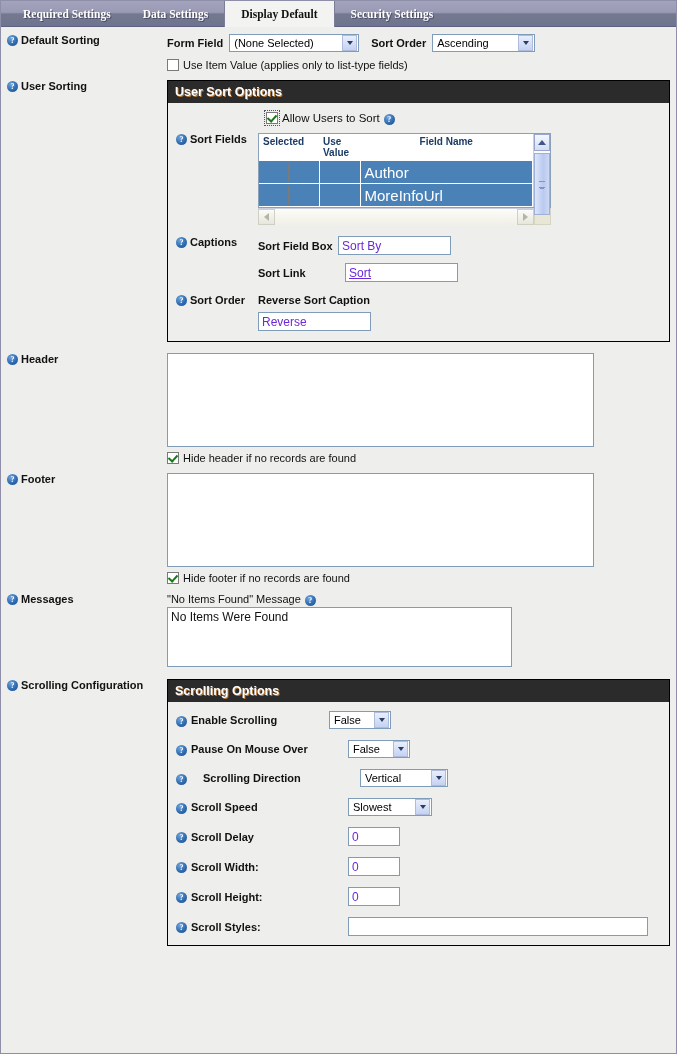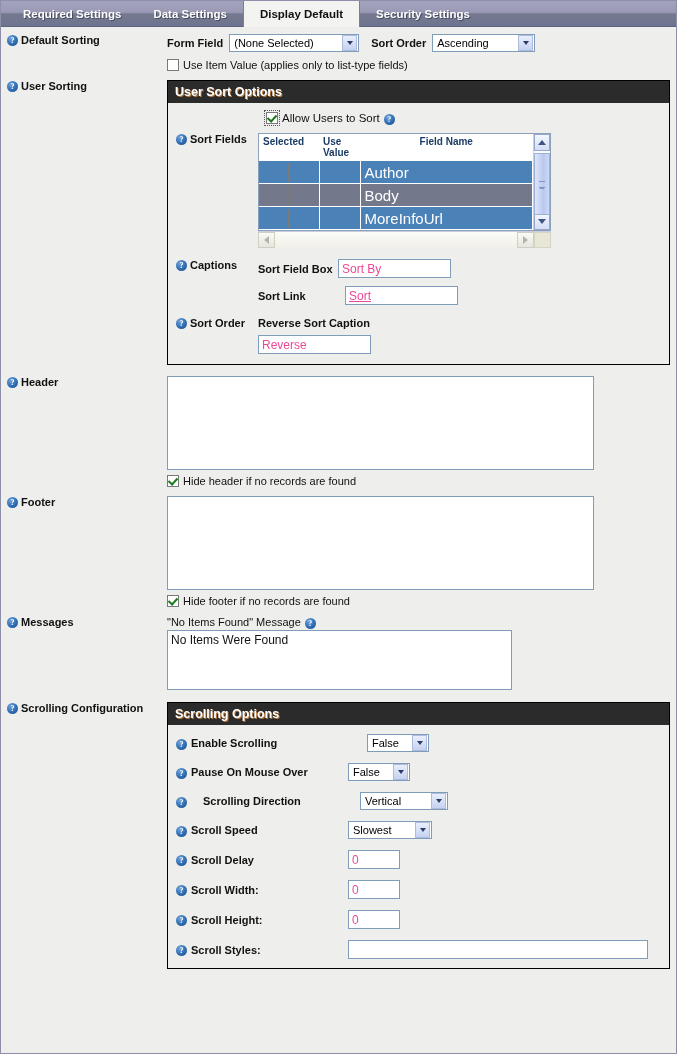--- a/index.html
+++ b/index.html
@@ -34,20 +34,21 @@
   }
   .tab {
     display: flex; align-items: center;
     padding: 0 16px;
     font-size: 11.5px;
     font-weight: bold;
     color: #ffffff;
     text-shadow: 1px 1px 0 rgba(40,40,60,.55);
     white-space: nowrap;
     cursor: pointer;
+    font-family: Liberation Serif, serif;
   }
   .tab.active {
     background: #f3f3f1;
     color: #111111;
     text-shadow: none;
     border-left: 1px solid #7a7e96;
     border-right: 1px solid #7a7e96;
     margin-bottom: -1px;
   }
 
@@ -123,21 +124,21 @@
     border-top: 4px solid #2a3c66;
     display: block;
   }
   .txt {
     height: 19px;
     background: #fff;
     border: 1px solid #7f9db9;
     box-sizing: border-box;
     font-family: "Liberation Sans", sans-serif;
     font-size: 12px;
-    color: #ec4899;
+    color: #6d28d9;
     padding: 0 3px;
     line-height: 17px;
   }
   textarea.ta {
     background: #ffffff;
     border: 1px solid #7f9db9;
     box-sizing: border-box;
     font-family: "Liberation Sans", sans-serif;
     font-size: 12px;
     color: #111;
@@ -360,25 +361,20 @@
                     <th class="c-sel">Selected</th>
                     <th class="c-use">Use Value</th>
                     <th class="c-name">Field Name</th>
                   </tr>
                     </thead>
                   <tbody>
                     <tr class="r-blue">
                       <td class="cell-cb"><span class="cb"></span></td>
                       <td></td>
                       <td>Author</td>
-                    </tr>
-                    <tr class="r-gray">
-                      <td class="cell-cb"><span class="cb"></span></td>
-                      <td></td>
-                      <td>Body</td>
                     </tr>
                     <tr class="r-blue">
                       <td class="cell-cb"><span class="cb"></span></td>
                       <td></td>
                       <td>MoreInfoUrl</td>
                     </tr>
                   </tbody>
                 </table>
               </div>
               <div class="vsb">
@@ -476,21 +472,21 @@
       <span class="help">?</span>
       <span>Scrolling Configuration</span>
     </div>
     <div class="content-col" style="padding-right:6px;">
       <div class="panel">
         <div class="panel-hd">Scrolling Options</div>
 
         <div style="padding:9px 0 9px 0;">
           <div class="inline-row" style="margin:0 0 11px 8px;">
             <span class="help">?</span>
-            <span class="sub-lbl" style="margin-left:4px;width:176px;">Enable Scrolling</span>
+            <span class="sub-lbl" style="margin-left:4px;width:138px;">Enable Scrolling</span>
             <span class="sel" style="width:62px;">
               <span class="val">False</span>
               <span class="arw"></span>
             </span>
           </div>
 
           <div class="inline-row" style="margin:0 0 11px 8px;">
             <span class="help">?</span>
             <span class="sub-lbl" style="margin-left:4px;width:157px;">Pause On Mouse Over</span>
             <span class="sel" style="width:62px;">

